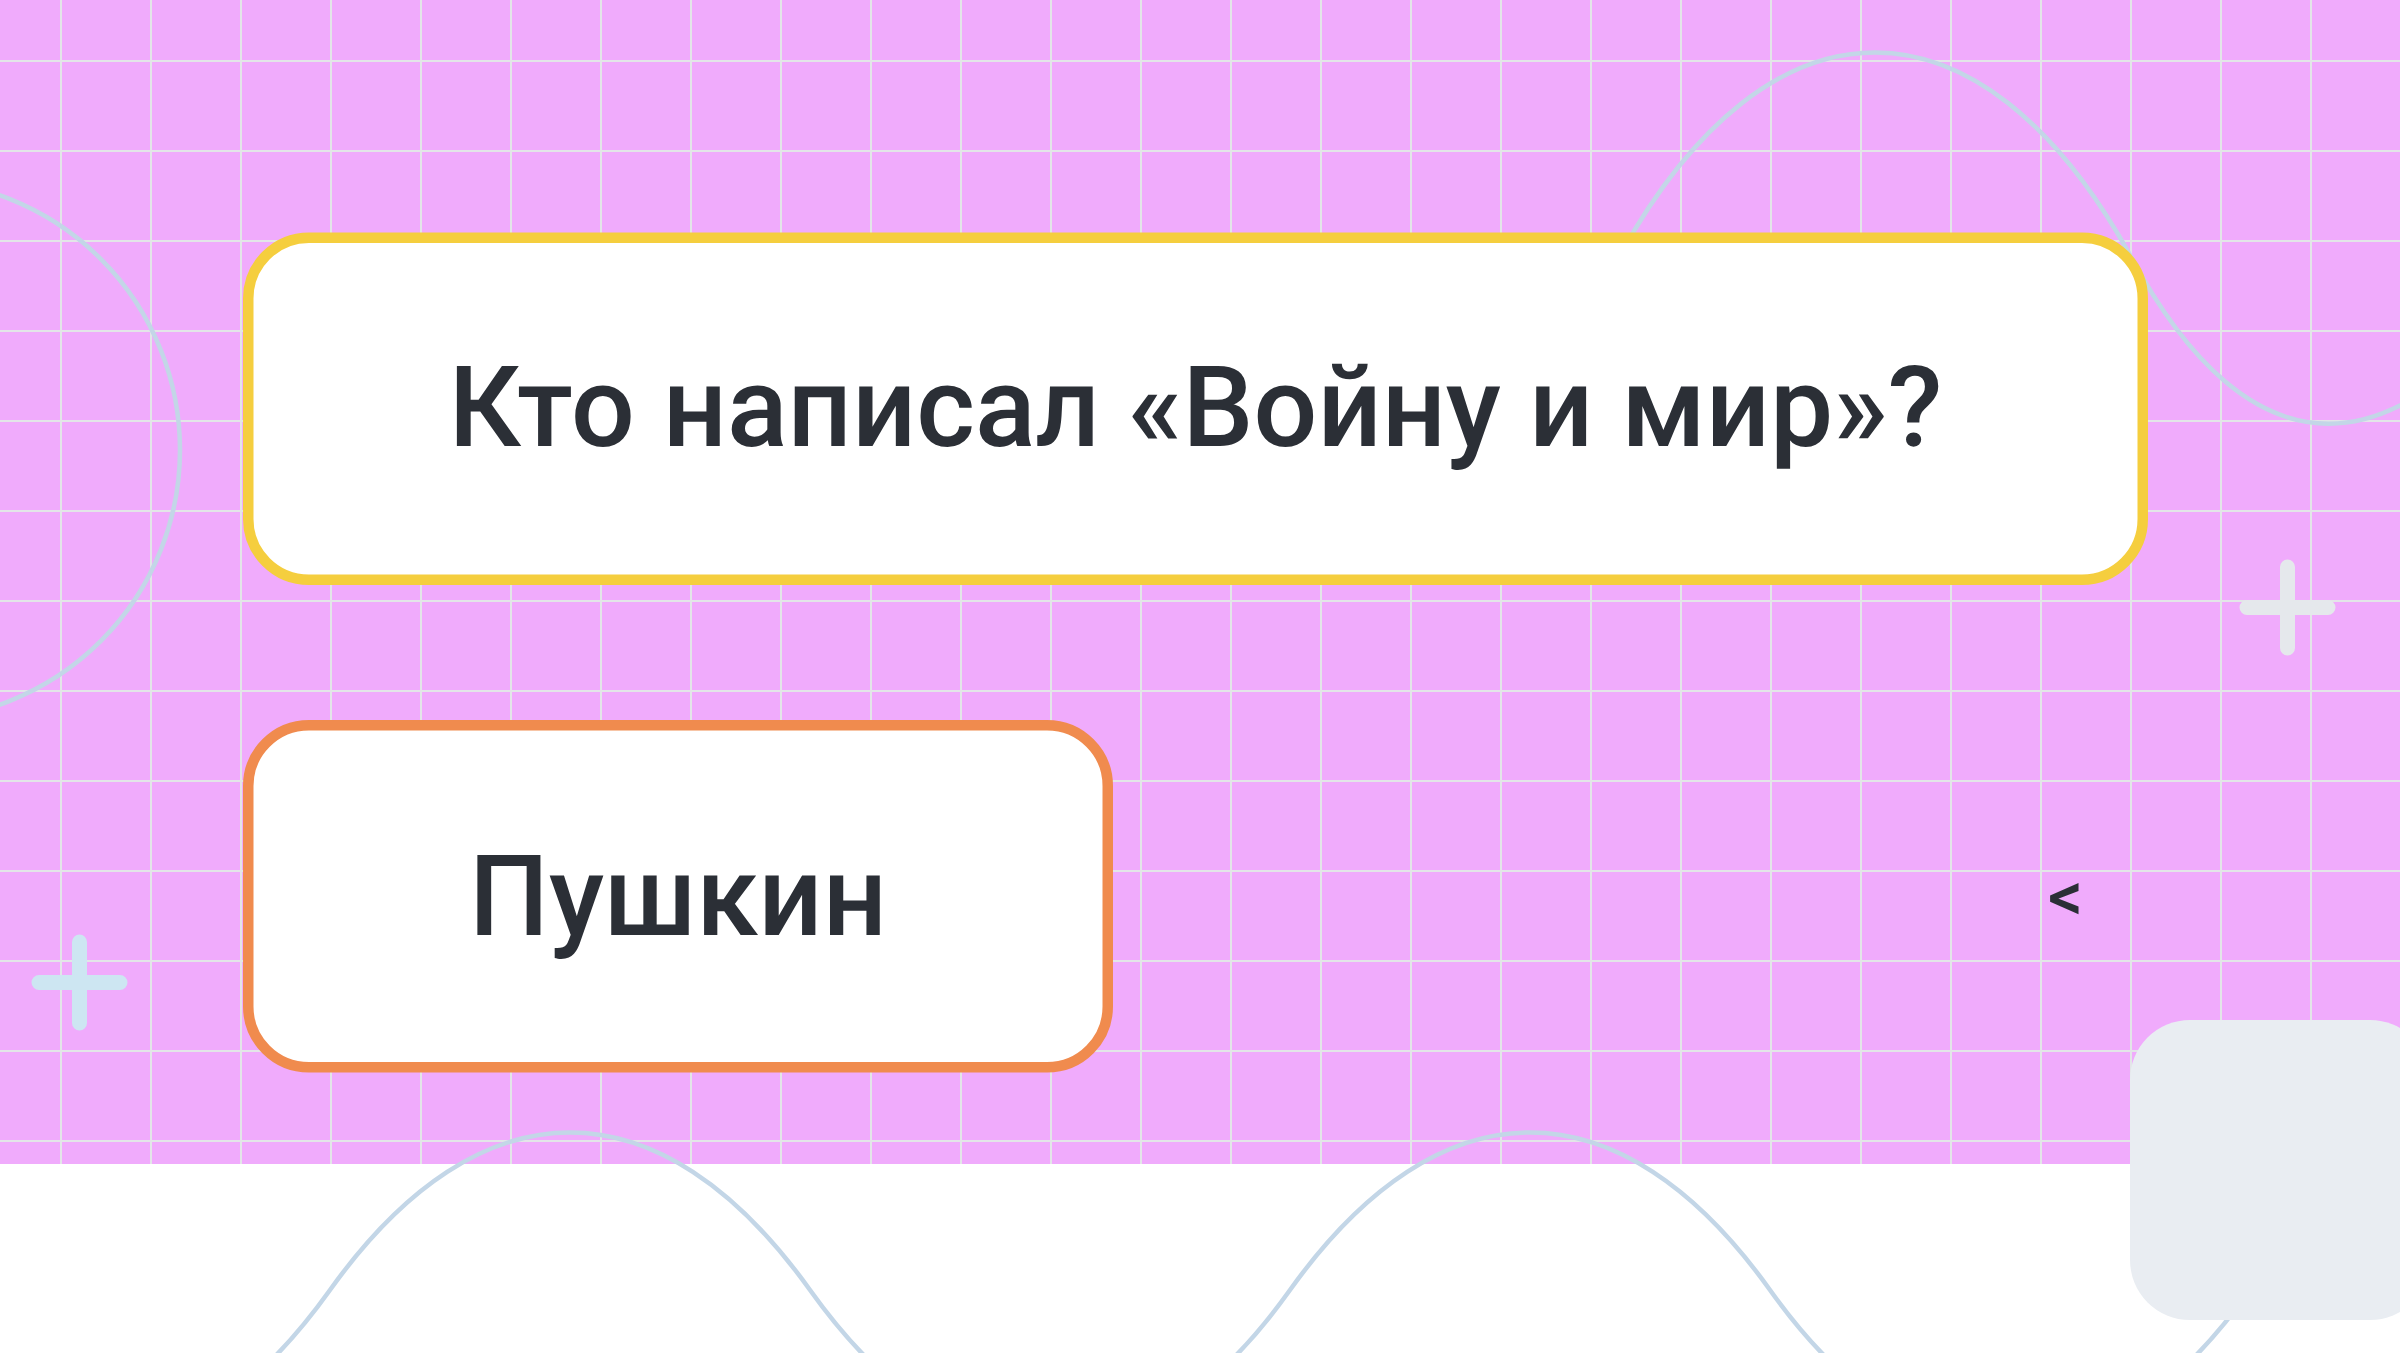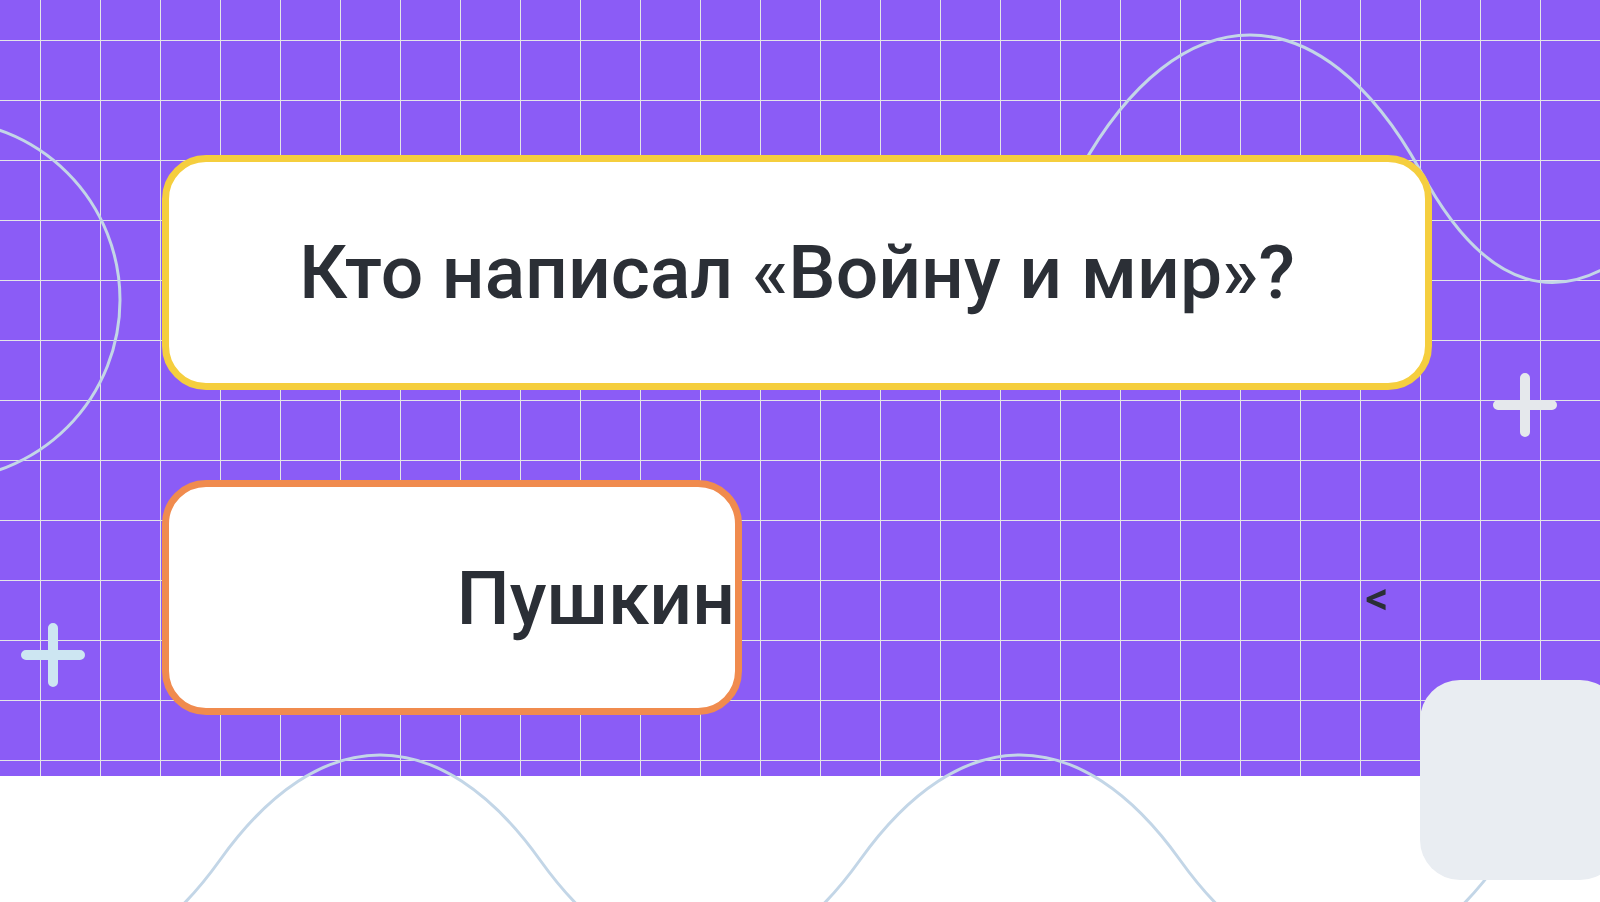--- a/index.html
+++ b/index.html
@@ -2,21 +2,21 @@
 <html><head>
 <meta charset="utf-8">
 <style>
   * { margin: 0; padding: 0; box-sizing: border-box; }
   html, body { width: 1600px; height: 902px; overflow: hidden; font-family: -apple-system, BlinkMacSystemFont, "Segoe UI", Roboto, Helvetica, Arial, sans-serif; }
   
   .canvas {
     position: relative;
     width: 1600px;
     height: 776px;
-    background: #8b5cf6;
+    background: #f0abfc;
   }
   
   
   .grid-bg {
     position: absolute;
     inset: 0;
     background-image:
       linear-gradient(to right, #e3e5e8 1.5px, transparent 1.5px),
       linear-gradient(to bottom, #e3e5e8 1.5px, transparent 1.5px);
     background-size: 60px 60px;
@@ -65,21 +65,21 @@
   }
   
   .answer-card {
     width: 580px;
     height: 235px;
     background: #ffffff;
     border: 7px solid;
     border-radius: 44px;
     display: flex;
     align-items: center;
-    justify-content: flex-end;
+    justify-content: center;
   }
   
   .answer-text {
     font-size: 75px;
     font-weight: 500;
     color: #2b2f36;
     text-align: center;
   }
   
   .comparator {

